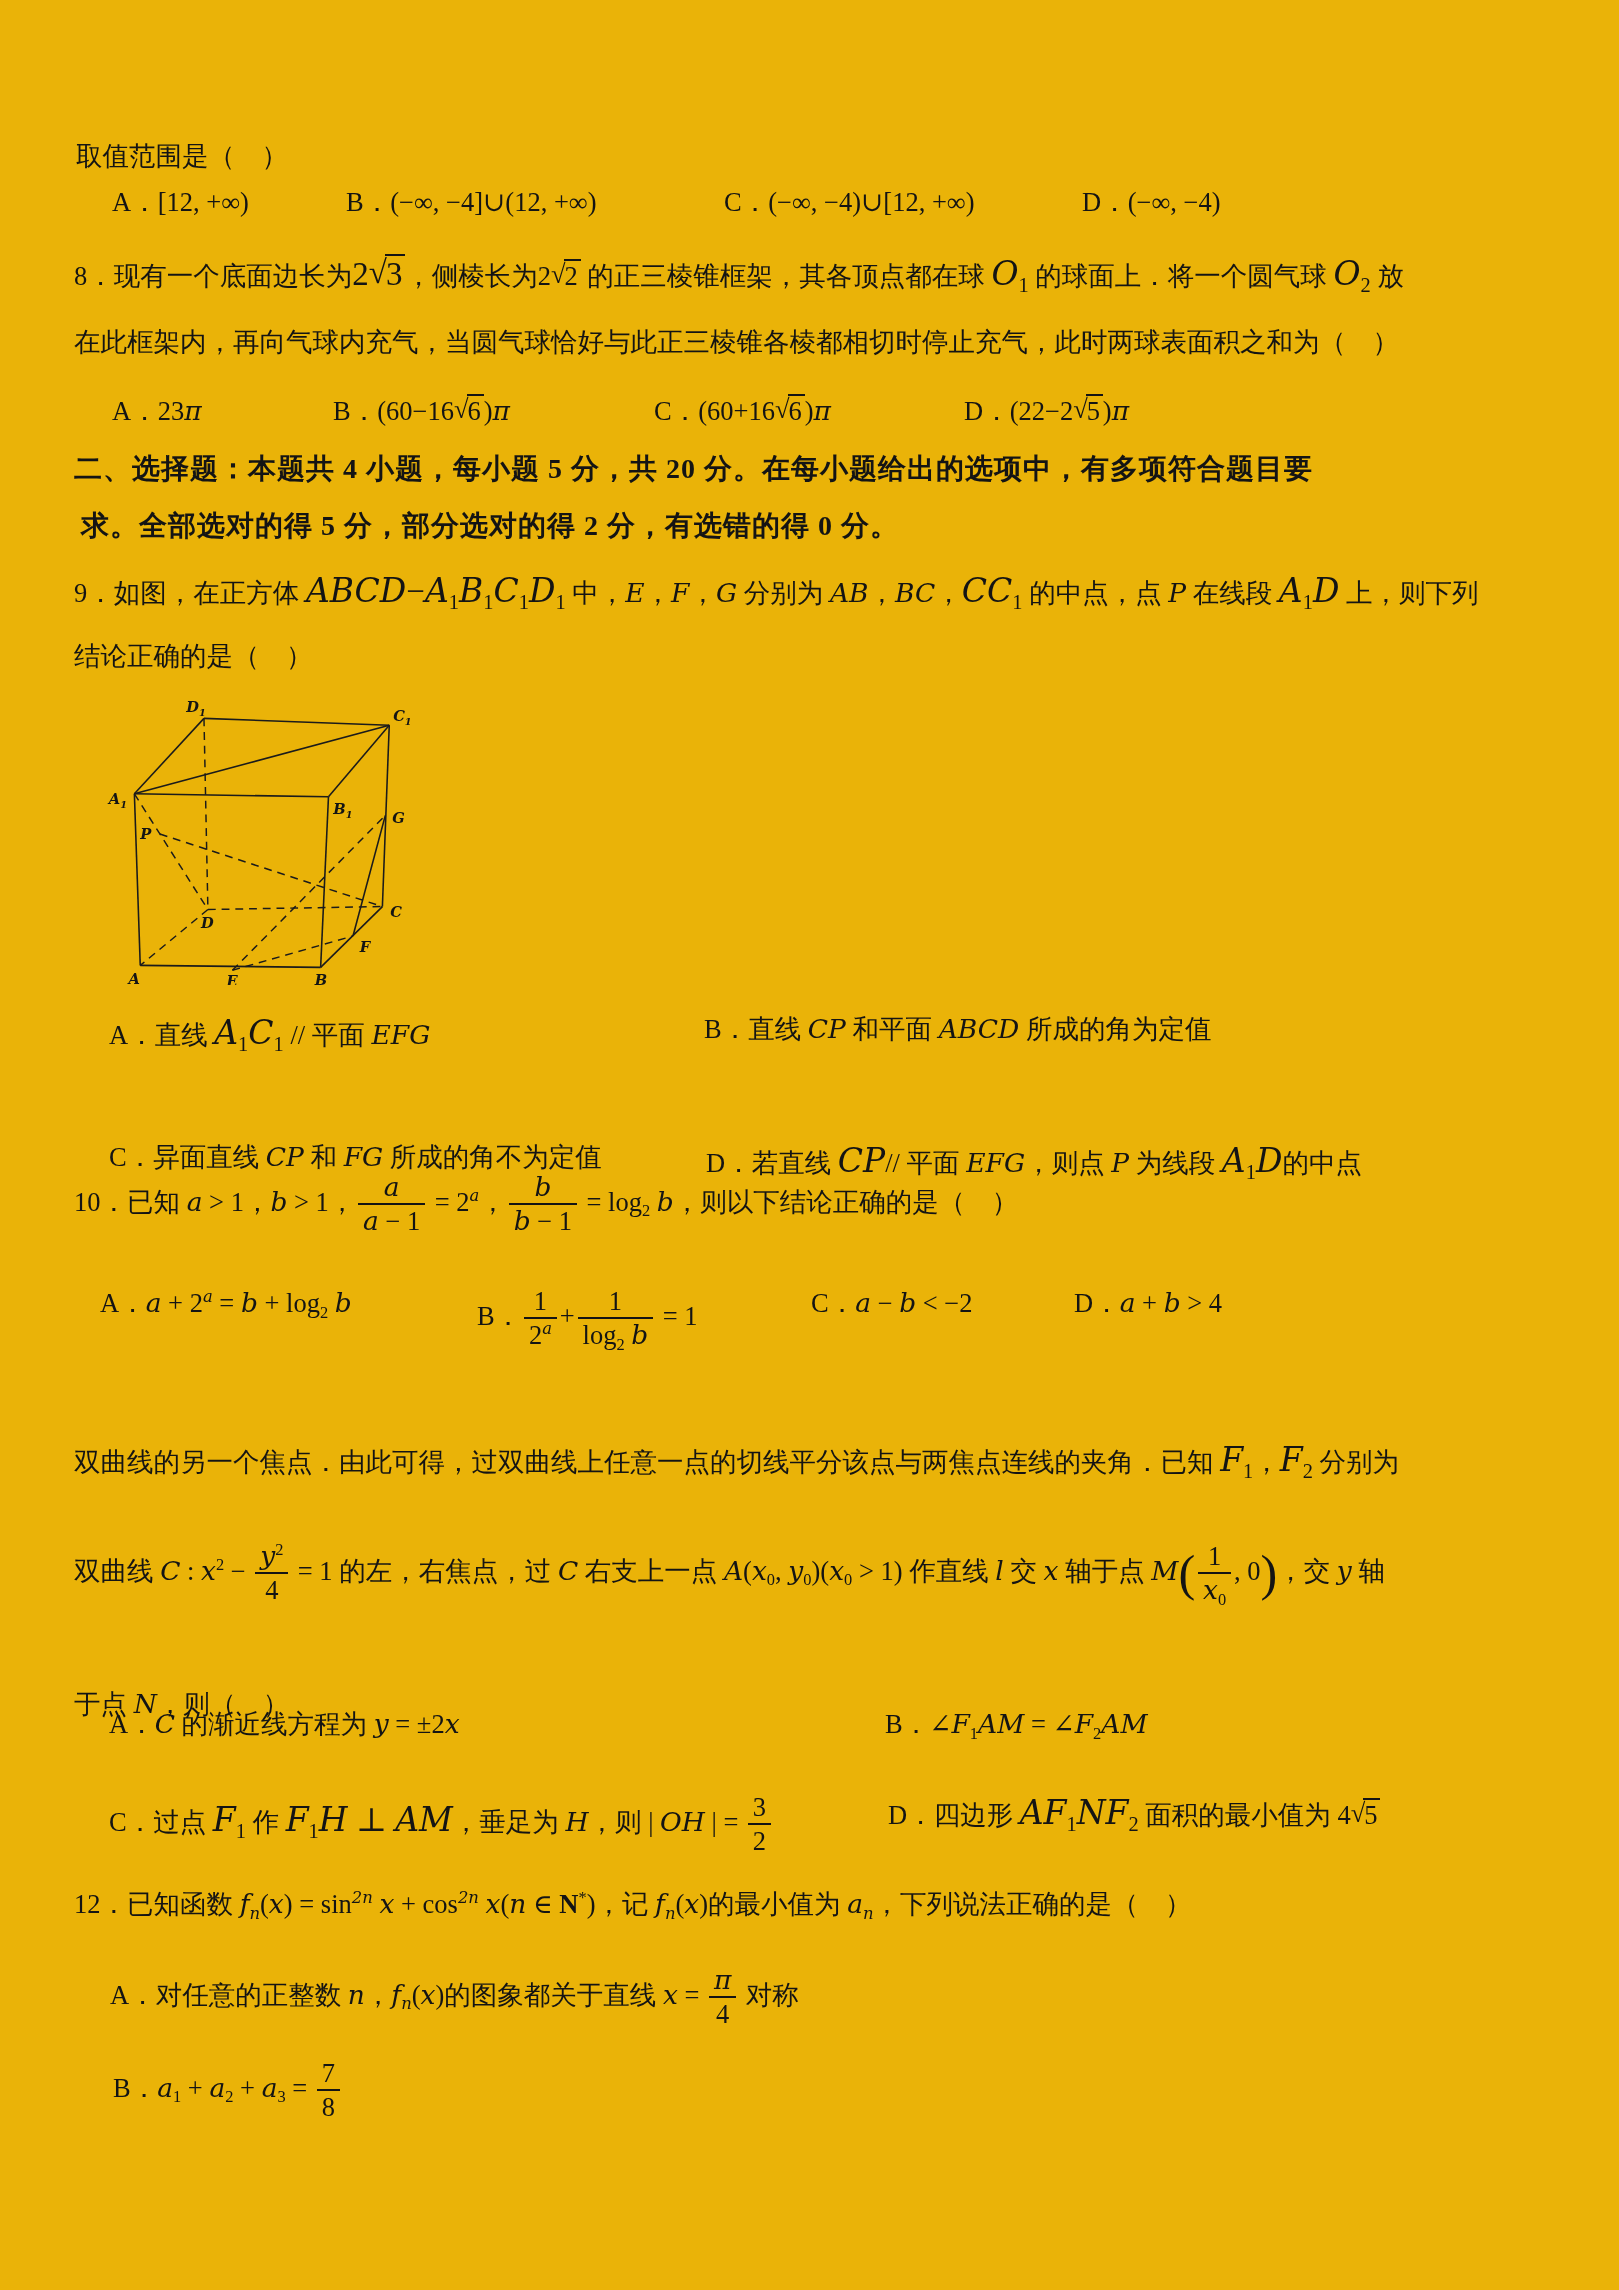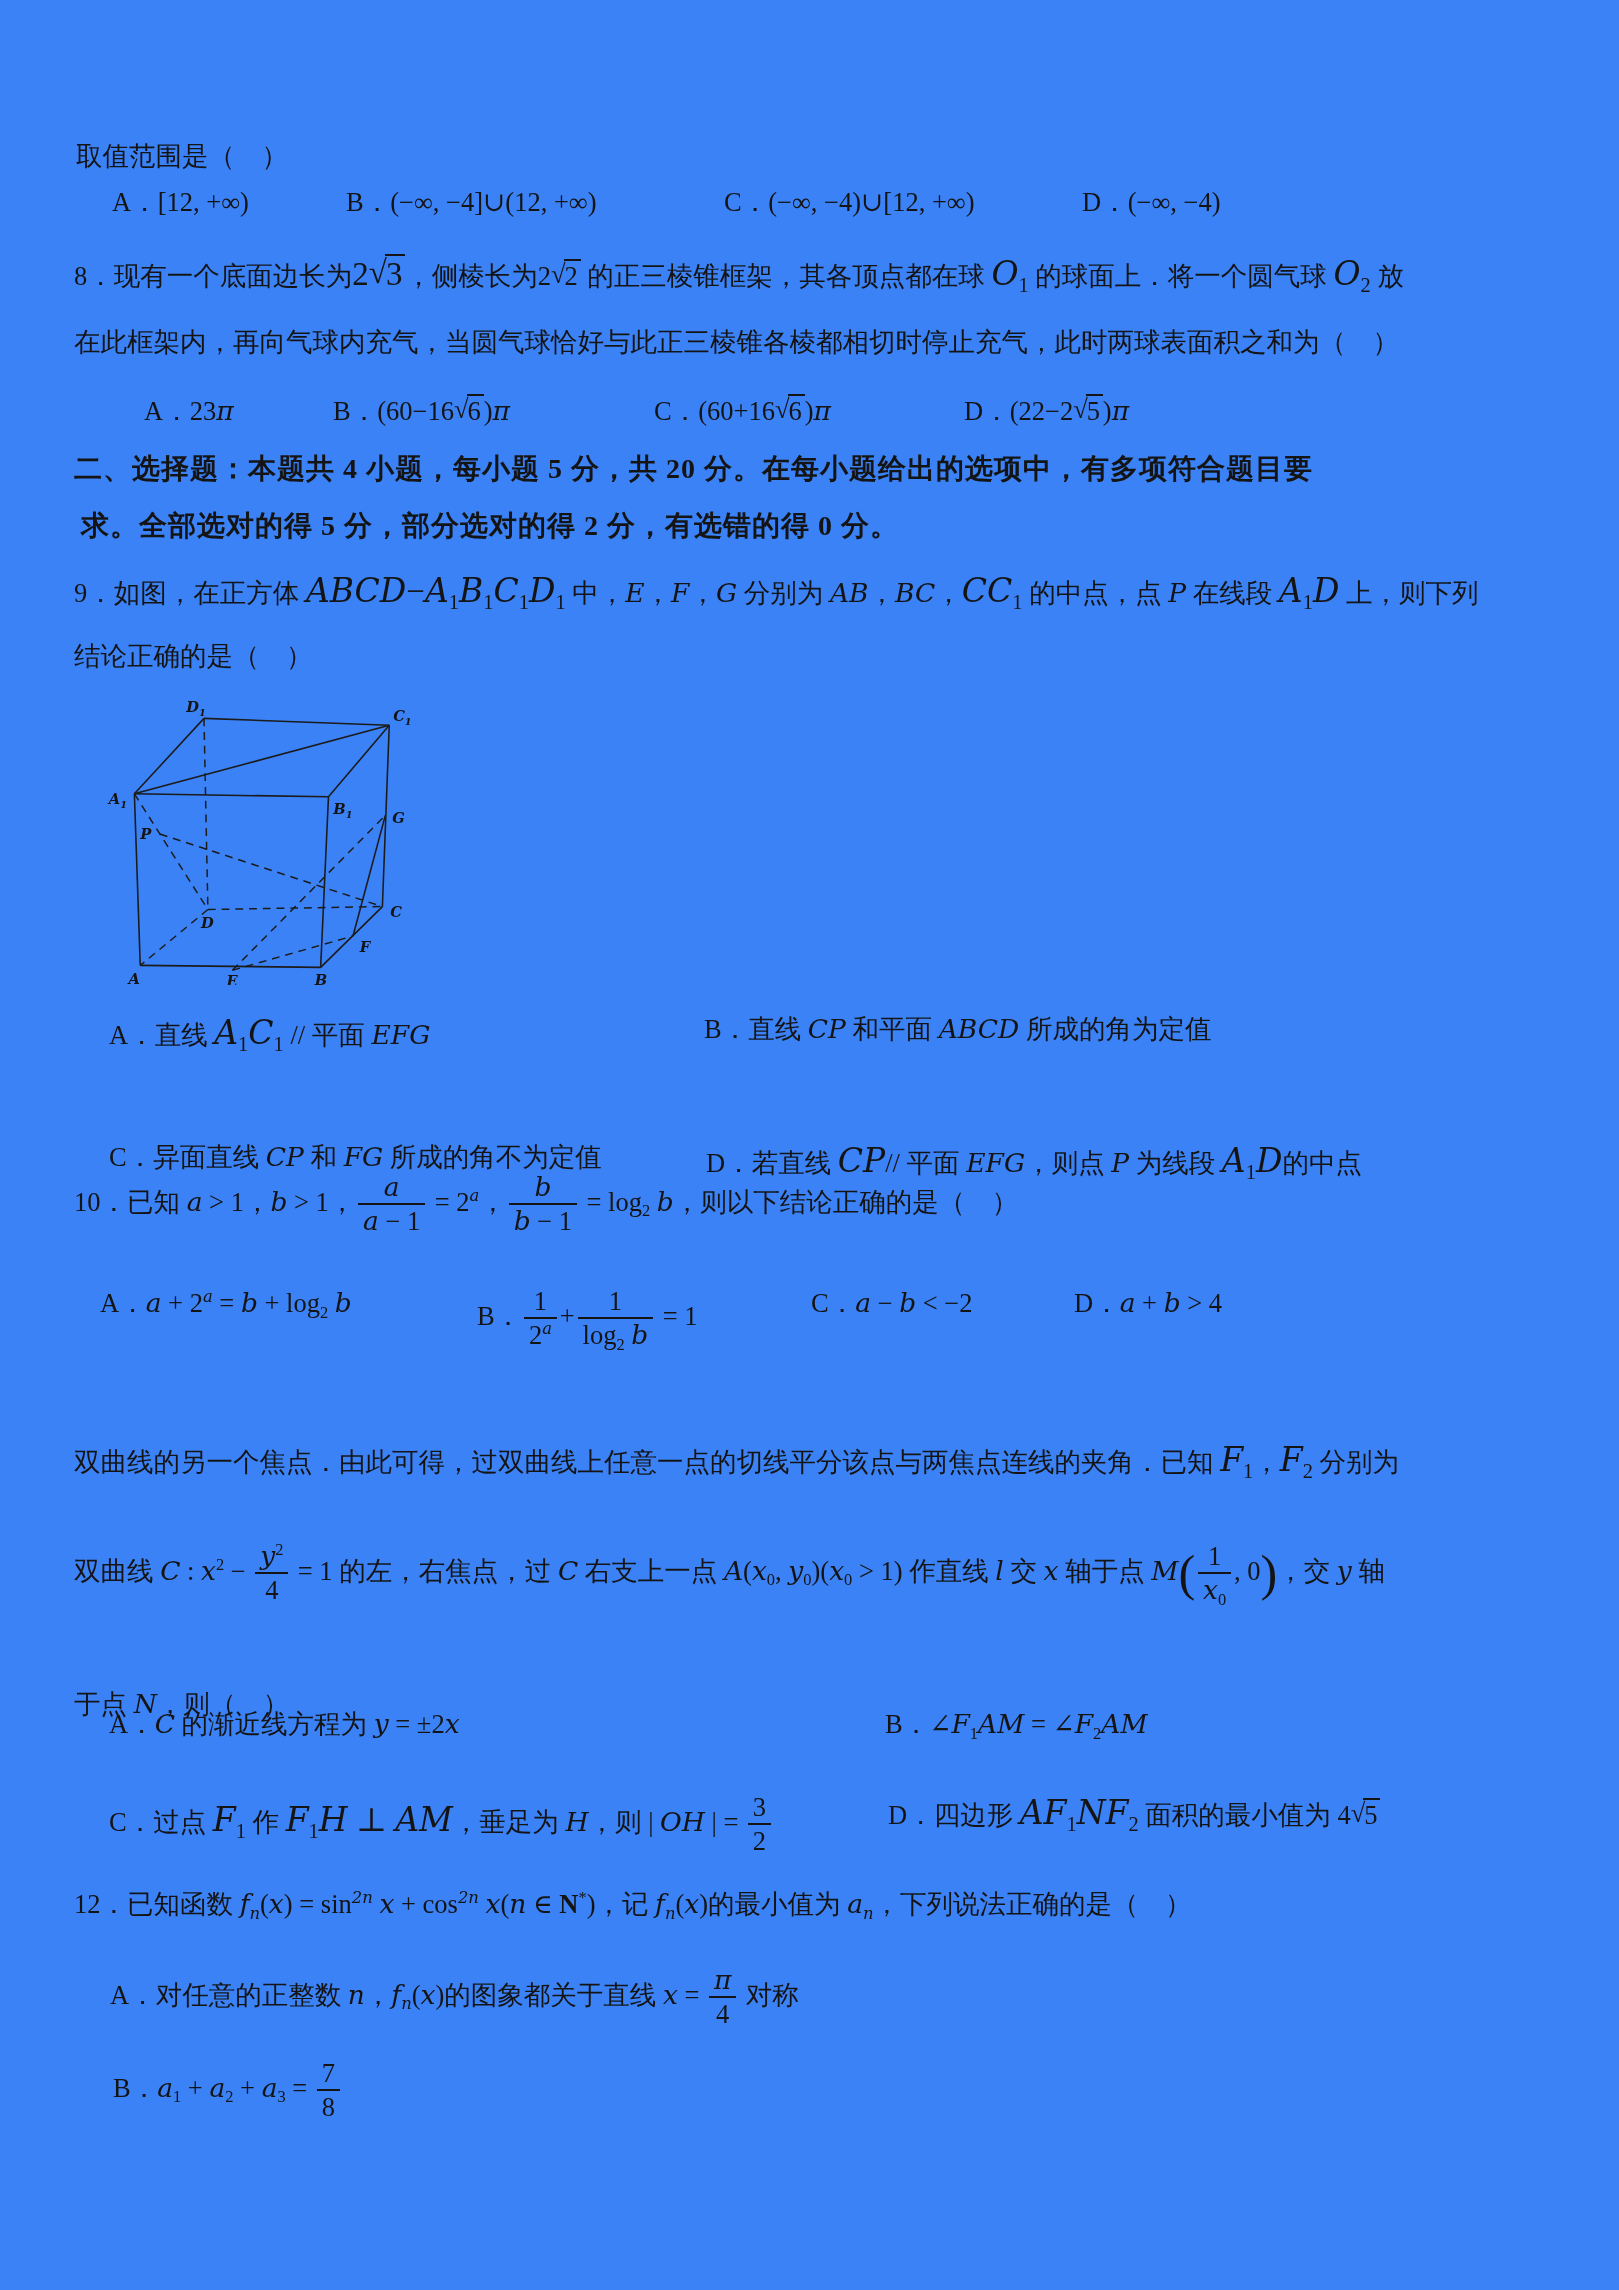--- a/index.html
+++ b/index.html
@@ -1,16 +1,16 @@
 <!DOCTYPE html>
 <html><head>
 <meta charset="utf-8">
 <style>
   html,body{margin:0;padding:0;background:#ffffff;}
-  .page{position:relative;width:1619px;height:2291px;background:#3b82f6;overflow:hidden;
+  .page{position:relative;width:1619px;height:2291px;background:#eab308;overflow:hidden;
         font-family:"Liberation Serif","DejaVu Serif","DejaVu Sans",serif;color:#141414;}
   .line{position:absolute;white-space:pre;font-size:26.5px;line-height:1.25;}
   .row{position:absolute;left:0;width:1619px;height:43px;}
   .opt{position:absolute;white-space:pre;font-size:26.5px;line-height:1.25;}
   .mi{font-style:italic;font-family:"DejaVu Serif","Liberation Serif","DejaVu Sans",serif;}
   .mb{font-weight:bold;}
   .sechdr{font-size:28px;font-weight:bold;letter-spacing:1px;}
   sub,sup{font-size:0.62em;line-height:0;}
   sub{vertical-align:-0.35em;}
   sup{vertical-align:0.6em;}
@@ -37,21 +37,21 @@
   <div class="row" style="top:186px;">
     <span class="opt" style="left:112px;">A．[12, +∞)</span>
     <span class="opt" style="left:346px;">B．(−∞, −4]∪(12, +∞)</span>
     <span class="opt" style="left:724px;">C．(−∞, −4)∪[12, +∞)</span>
     <span class="opt" style="left:1082px;">D．(−∞, −4)</span>
   </div>
 
   <div class="line" style="left:74px;top:253px;">8．现有一个底面边长为<span class="lg">2<span class="sqrt"><span class="rsign">√</span><span class="rad">3</span></span></span>，侧棱长为2<span class="sqrt"><span class="rsign">√</span><span class="rad">2</span></span> 的正三棱锥框架，其各顶点都在球 <span class="lg"><span class="mi">O</span><sub>1</sub></span> 的球面上．将一个圆气球 <span class="lg"><span class="mi">O</span><sub>2</sub></span> 放</div>
   <div class="line" style="left:74px;top:326px;">在此框架内，再向气球内充气，当圆气球恰好与此正三棱锥各棱都相切时停止充气，此时两球表面积之和为（    ）</div>
   <div class="row" style="top:394px;">
-    <span class="opt" style="left:112px;margin-left:32px;">A．23<span class="mi">π</span></span>
+    <span class="opt" style="left:112px;">A．23<span class="mi">π</span></span>
     <span class="opt" style="left:333px;">B．(60−16<span class="sqrt"><span class="rsign">√</span><span class="rad">6</span></span>)<span class="mi">π</span></span>
     <span class="opt" style="left:654px;">C．(60+16<span class="sqrt"><span class="rsign">√</span><span class="rad">6</span></span>)<span class="mi">π</span></span>
     <span class="opt" style="left:964px;">D．(22−2<span class="sqrt"><span class="rsign">√</span><span class="rad">5</span></span>)<span class="mi">π</span></span>
   </div>
 
   <div class="line sechdr" style="left:74px;top:451px;">二、选择题：本题共 4 小题，每小题 5 分，共 20 分。在每小题给出的选项中，有多项符合题目要</div>
   <div class="line sechdr" style="left:74px;top:508px;margin-left:7px;">求。全部选对的得 5 分，部分选对的得 2 分，有选错的得 0 分。</div>
 
   <div class="line" style="left:74px;top:570px;">9．如图，在正方体 <span class="lg"><span class="mi">ABCD</span>−<span class="mi">A</span><sub>1</sub><span class="mi">B</span><sub>1</sub><span class="mi">C</span><sub>1</sub><span class="mi">D</span><sub>1</sub></span> 中，<span class="mi">E</span>，<span class="mi">F</span>，<span class="mi">G</span> 分别为 <span class="mi">AB</span>，<span class="mi">BC</span>，<span class="lg"><span class="mi">CC</span><sub>1</sub></span> 的中点，点 <span class="mi">P</span> 在线段 <span class="lg"><span class="mi">A</span><sub>1</sub><span class="mi">D</span></span> 上，则下列</div>
   <div class="line" style="left:74px;top:640px;">结论正确的是（    ）</div>

